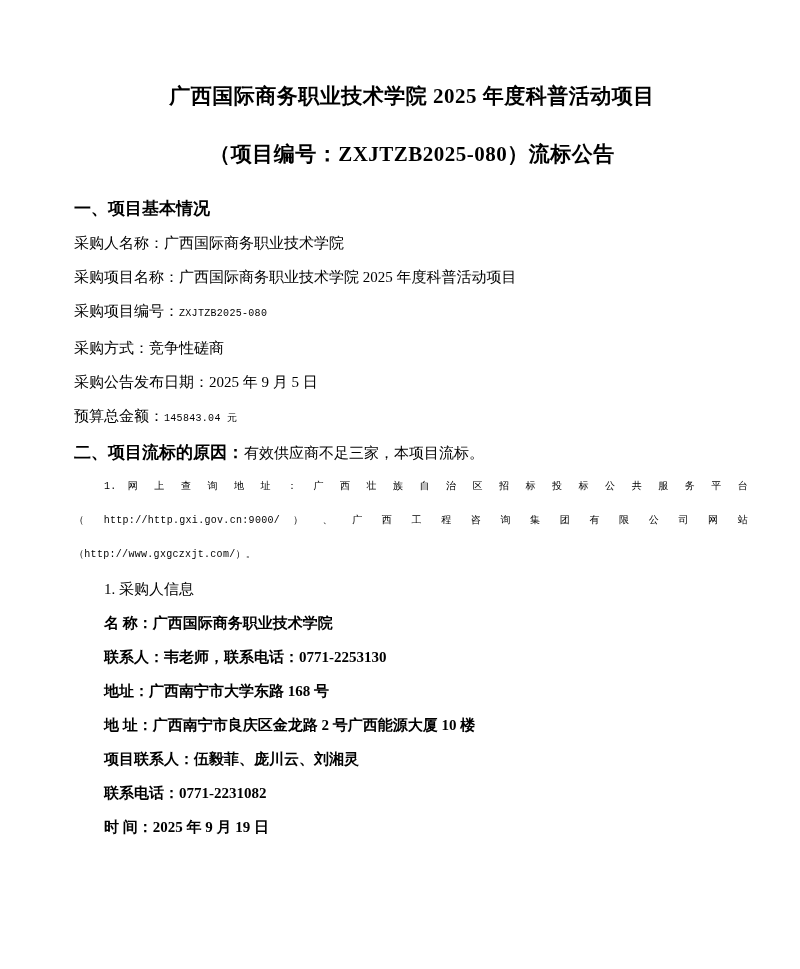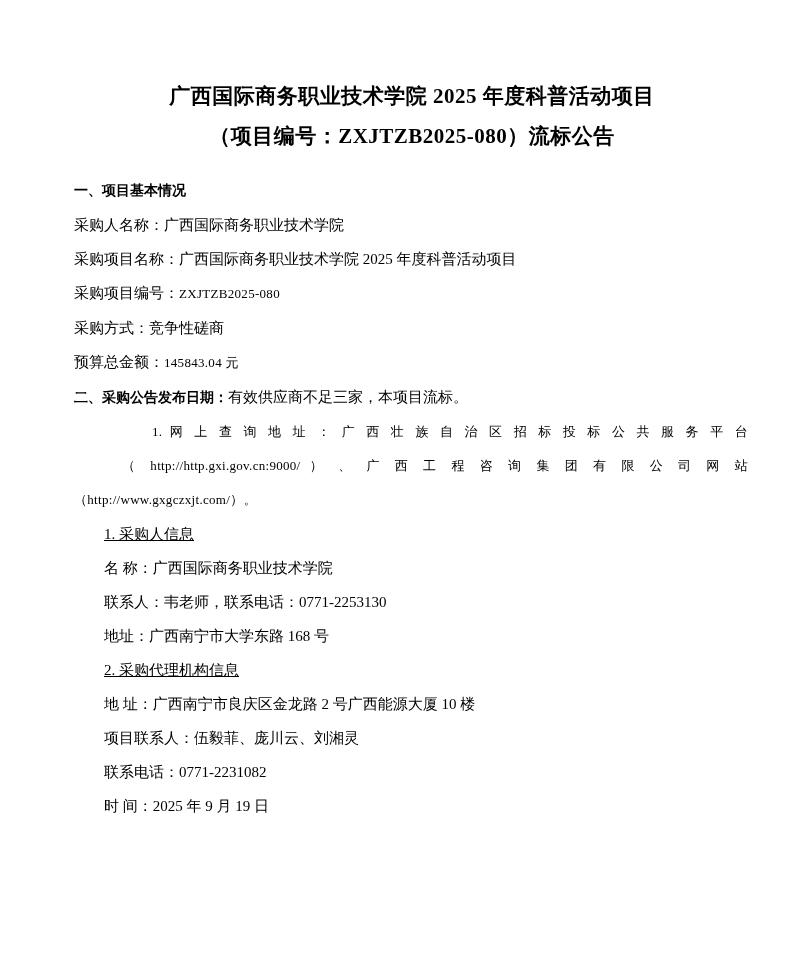--- a/index.html
+++ b/index.html
@@ -26,51 +26,51 @@
     text-align: center;
     font-size: 21px;
     font-weight: bold;
     line-height: 40px;
     letter-spacing: 0.5px;
     margin: 0;
     padding-top: 14px;
   }
   .doc-title .line2 {
     display: block;
+    margin-top: 18px;
   }
   .section-head {
-    font-size: 14px;
+    font-size: 17px;
     font-weight: bold;
     margin: 0;
     padding: 0;
     line-height: 34px;
   }
   .para {
     font-size: 15px;
     line-height: 34px;
     margin: 0;
     padding: 0;
   }
   .indent1 {
     text-indent: 30px;
-    text-decoration: underline;
   }
   .indent-blk {
     padding-left: 30px;
+    font-weight: bold;
   }
   .spaced {
     text-align: justify;
     text-align-last: justify;
     text-indent: 30px;
     padding-right: 2px;
-    margin-left: 48px;
   }
   .mono {
-    font-family: Liberation Serif, serif;
-    font-size: 13px;
+    font-family: Liberation Mono, monospace;
+    font-size: 10px;
     letter-spacing: 0.3px;
   }
   .gap-top-lg {
     margin-top: 18px;
   }
 </style>
 </head>
 <body>
 
 <div class="page">
@@ -89,27 +89,30 @@
     <p class="para">
       <span>采购项目名称：</span><span>广西国际商务职业技术学院 2025 年度科普活动项目</span>
     </p>
     <p class="para">
       <span>采购项目编号：</span><span class="mono">ZXJTZB2025-080</span>
     </p>
     <p class="para">
       <span>采购方式：</span><span>竞争性磋商</span>
     </p>
     <p class="para">
+      <span>采购公告发布日期：</span><span>2025 年 9 月 5 日</span>
+    </p>
+    <p class="para">
       <span>预算总金额：</span><span class="mono">145843.04 元</span>
     </p>
   </div>
 
   <div>
     <p class="para">
-      <span class="section-head">二、采购公告发布日期：</span><span>有效供应商不足三家，本项目流标。</span>
+      <span class="section-head">二、项目流标的原因：</span><span>有效供应商不足三家，本项目流标。</span>
     </p>
   </div>
 
   <div>
     <p class="para spaced mono">1. 网 上 查 询 地 址 ： 广 西 壮 族 自 治 区 招 标 投 标 公 共 服 务 平 台</p>
     <p class="para spaced mono" style="text-indent:0">（ http://http.gxi.gov.cn:9000/ ） 、 广 西 工 程 咨 询 集 团 有 限 公 司 网 站</p>
     <p class="para mono" style="text-indent:0">（http://www.gxgczxjt.com/）。</p>
   </div>
 
   <div>
@@ -121,21 +124,20 @@
         <span>名  称：</span><span>广西国际商务职业技术学院</span>
       </p>
       <p class="para">
         <span>联系人：</span><span>韦老师，联系电话：0771-2253130</span>
       </p>
       <p class="para">
         <span>地址：</span><span>广西南宁市大学东路 168 号</span>
       </p>
     </div>
 
-    <p class="para indent1">2. 采购代理机构信息</p>
 
     <div class="indent-blk">
       <p class="para">
         <span>地      址：</span><span>广西南宁市良庆区金龙路 2 号广西能源大厦 10 楼</span>
       </p>
       <p class="para">
         <span>项目联系人：</span><span>伍毅菲、庞川云、刘湘灵</span>
       </p>
       <p class="para">
         <span>联系电话：</span><span>0771-2231082</span>

